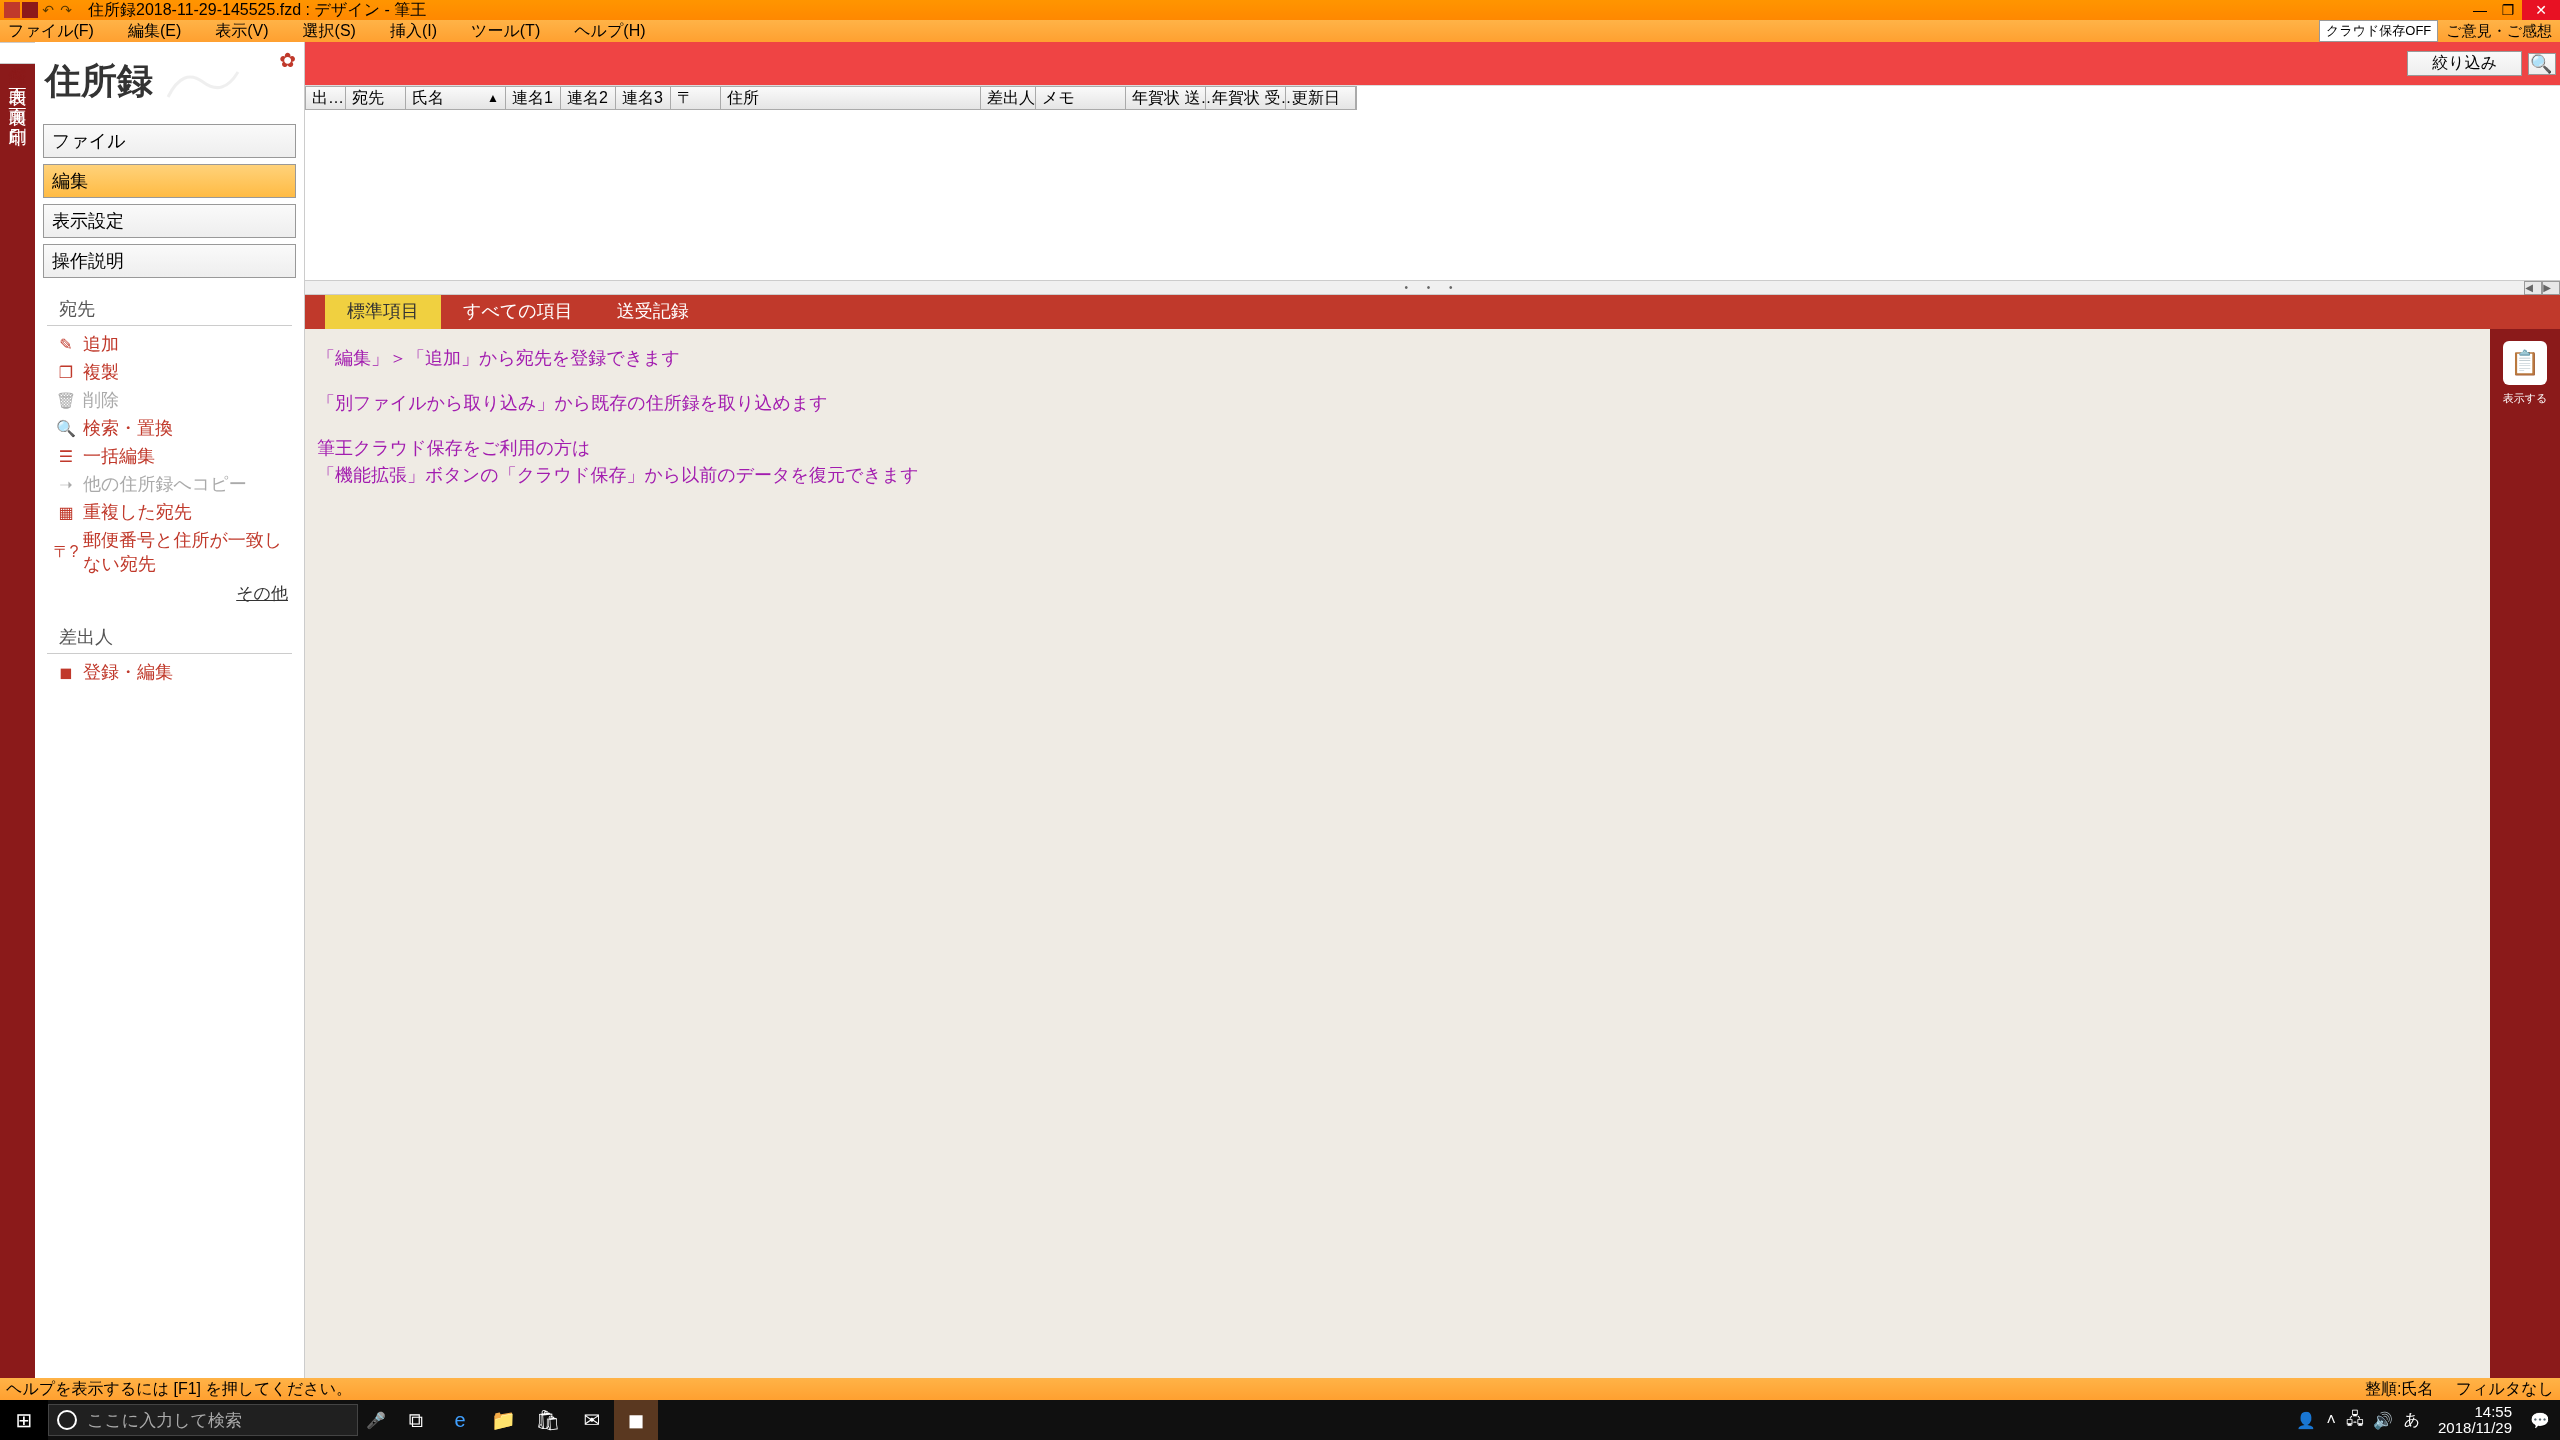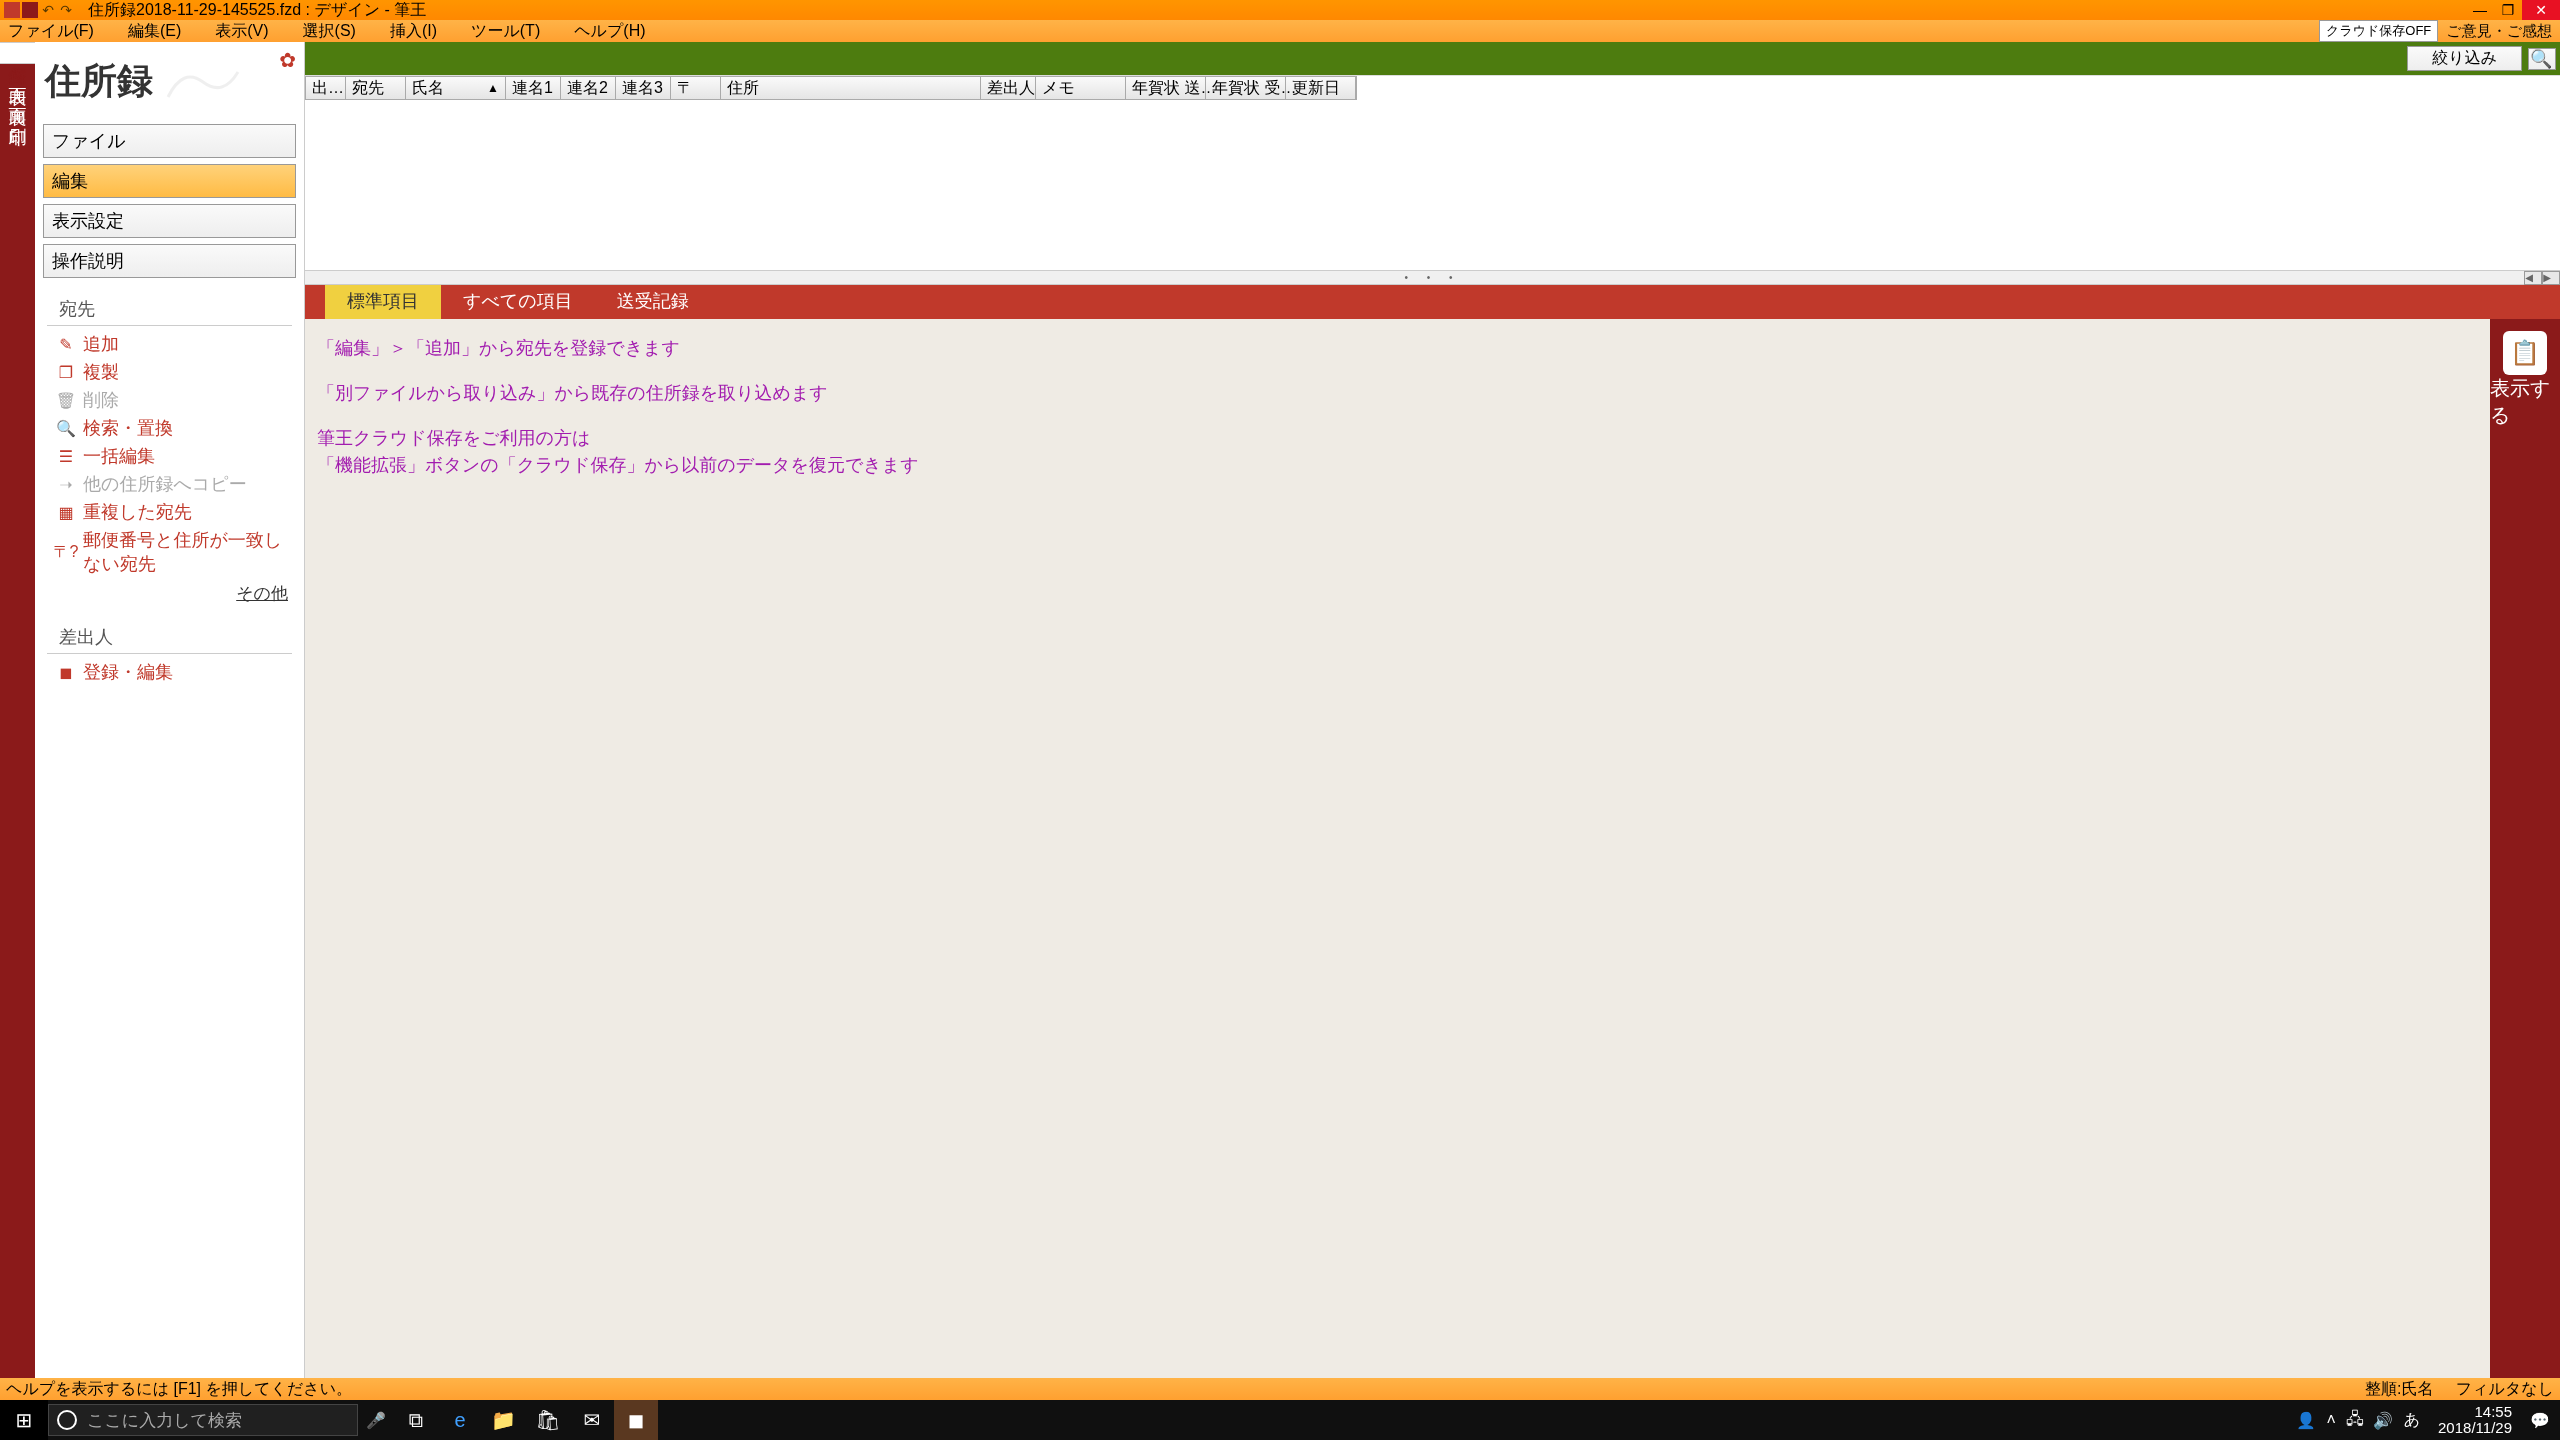--- a/index.html
+++ b/index.html
@@ -45,21 +45,21 @@
     .sb-item { display: flex; align-items: center; padding: 2px 20px; cursor: pointer; font-size: 18px; }
     .sb-item .icon { width: 22px; height: 18px; margin-right: 6px; display:inline-flex; align-items:center; justify-content:center; font-size:16px; }
     .sb-item.red { color: #c0392b; } .sb-item.red .icon{ color:#c0392b;}
     .sb-item.gray { color: #aaa; } .sb-item.gray .icon{color:#aaa;}
     .sb-other { text-align: right; padding: 4px 16px; color: #333; text-decoration: underline; font-size:17px; }
     
     
     .content { flex: 1; display: flex; flex-direction: column; }
     
     
-    .toprow { height: 34px; background: #4d7c0f; display: flex; align-items: center; padding: 0 4px; border-bottom:1px solid #ddd;}
+    .toprow { height: 44px; background: #ef4444; display: flex; align-items: center; padding: 0 4px; border-bottom:1px solid #ddd;}
     .toprow-spacer { flex: 1; }
     .filter-btn { border: 1px solid #999; padding: 1px 24px; background: linear-gradient(to bottom,#fafafa,#eee); font-size:16px; cursor:pointer;}
     .search-btn { width: 28px; height: 22px; border: 1px solid #999; margin-left: 6px; display:flex;align-items:center;justify-content:center; background: linear-gradient(to bottom,#fafafa,#eee); cursor:pointer;}
     
     
     .grid-header-wrap { background:#fff;}
     .grid-header { display: flex; height: 24px; background: linear-gradient(to bottom,#fafafa,#e5e5e5); border: 1px solid #aaa; width: fit-content;}
     .gh-cell { border-right: 1px solid #aaa; padding: 2px 6px; font-size:16px; display:flex; align-items:center; white-space:nowrap;}
     .gh-sort { margin-left:auto; font-size:12px;}
     .grid-body { height: 170px; background: #fff; position:relative;}
@@ -71,21 +71,21 @@
     .tabrow { height: 34px; background: #c0392b; display: flex; align-items: flex-end; padding-left: 20px;}
     .rtab { padding: 6px 22px; color: #fff; font-size: 18px; cursor:pointer; }
     .rtab.active { background: #f0d040; color: #333; }
     
     
     .detail-wrap { flex: 1; display: flex; background: #efebe4; }
     .detail { flex: 1; padding: 16px 12px; font-size: 18px; color: #a21caf; line-height: 1.5;}
     .detail p { margin-bottom: 18px; }
     .detail-rightbar { width: 70px; background: #8b1a1a; display:flex; flex-direction:column; align-items:center; padding-top:12px;}
     .show-btn { width:44px; height:44px; background:#fff; border-radius:6px; display:flex;align-items:center;justify-content:center; color:#c0392b; font-size:24px;}
-    .show-label { color:#fff; font-size:20px; }
+    .show-label { color:#fff; font-size:11px; margin-top:6px;}
     
     
     .statusbar { height: 22px; background: linear-gradient(to bottom,#ffb347,#ffa030); display:flex; align-items:center; font-size:16px; padding: 0 6px;}
     .statusbar-right { margin-left:auto;}
     
     
     .taskbar { height: 40px; background: #101010; display: flex; align-items: center; color:#fff; font-size:16px;}
     .tb-btn { width: 48px; height:40px; display:flex; align-items:center; justify-content:center; font-size:20px; color:#fff;}
     .tb-start { background:#000; }
     .tb-search { flex: 0 0 310px; height: 32px; background:#202020; border:1px solid #444; display:flex; align-items:center; padding:0 8px; color:#aaa; font-size:17px; margin-left:0;}

